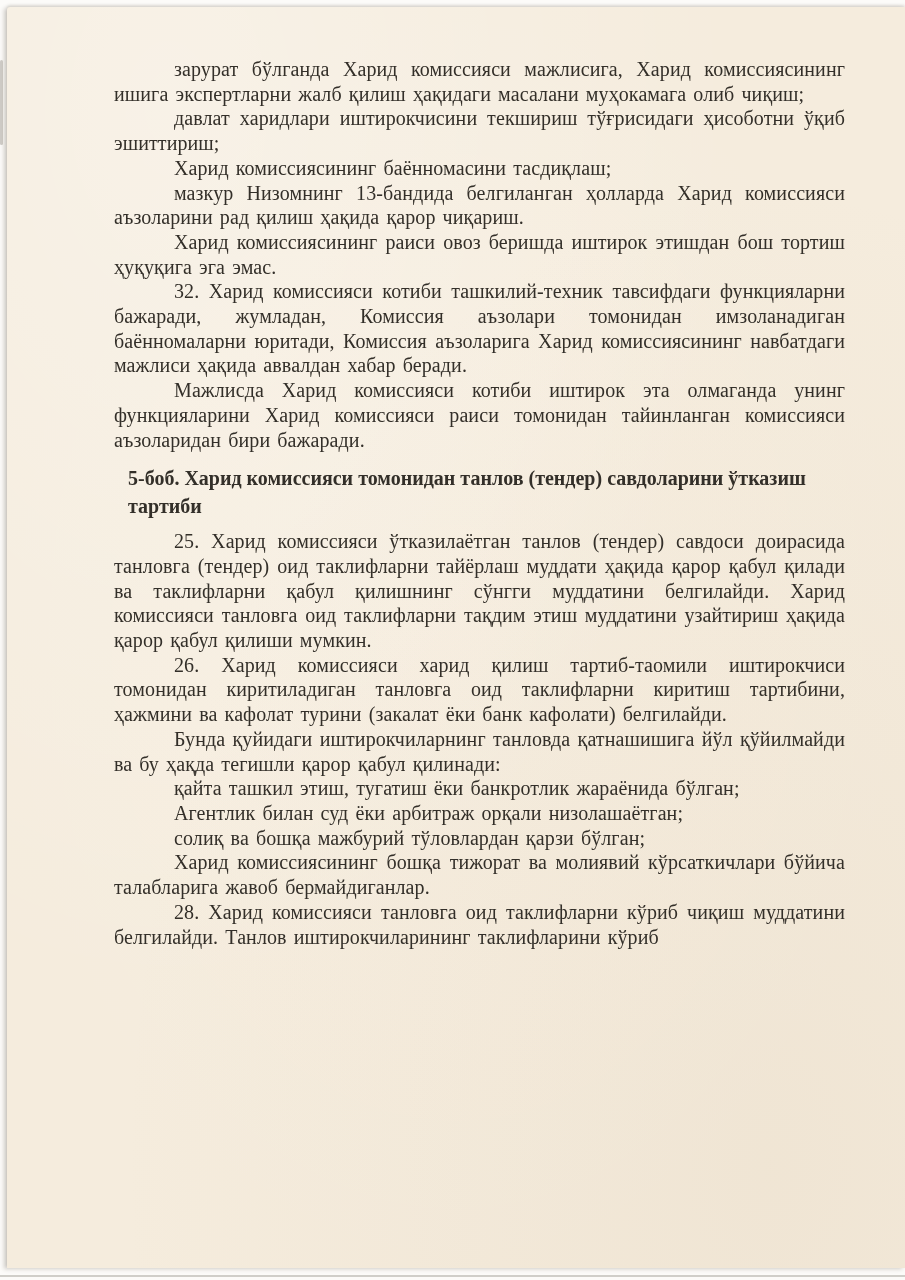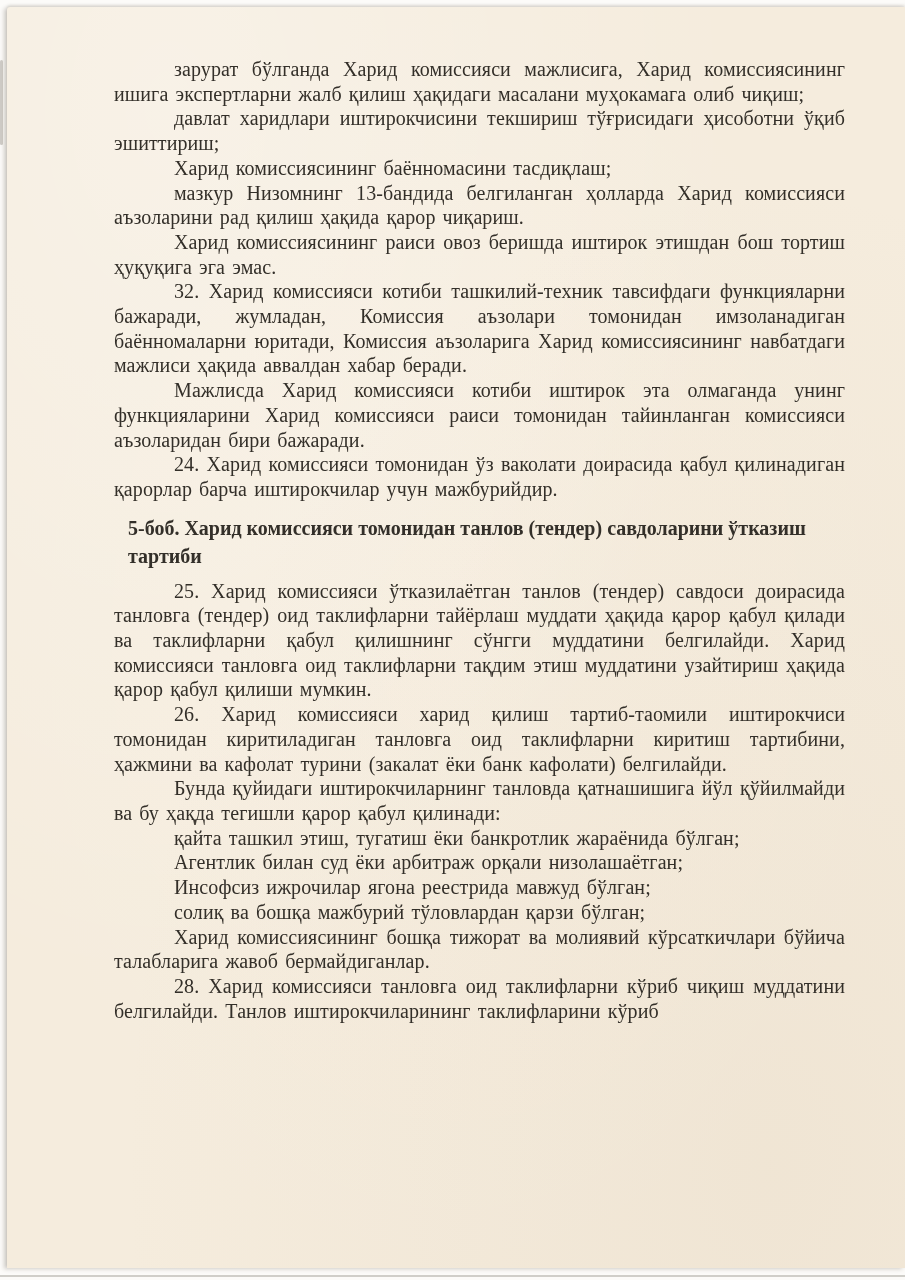--- a/index.html
+++ b/index.html
@@ -83,28 +83,26 @@
 <div class="scan">
   <div class="paper">
     <main class="textblock">
         <p class="para">зарурат бўлганда Харид комиссияси мажлисига, Харид комиссиясининг ишига экспертларни жалб қилиш ҳақидаги масалани муҳокамага олиб чиқиш;</p>
         <p class="para">давлат харидлари иштирокчисини текшириш тўғрисидаги ҳисоботни ўқиб эшиттириш;</p>
         <p class="para">Харид комиссиясининг баённомасини тасдиқлаш;</p>
         <p class="para">мазкур Низомнинг 13-бандида белгиланган ҳолларда Харид комиссияси аъзоларини рад қилиш ҳақида қарор чиқариш.</p>
         <p class="para">Харид комиссиясининг раиси овоз беришда иштирок этишдан бош тортиш ҳуқуқига эга эмас.</p>
         <p class="para">32. Харид комиссияси котиби ташкилий-техник тавсифдаги функцияларни бажаради, жумладан, Комиссия аъзолари томонидан имзоланадиган баённомаларни юритади, Комиссия аъзоларига Харид комиссиясининг навбатдаги мажлиси ҳақида аввалдан хабар беради.</p>
         <p class="para">Мажлисда Харид комиссияси котиби иштирок эта олмаганда унинг функцияларини Харид комиссияси раиси томонидан тайинланган комиссияси аъзоларидан бири бажаради.</p>
-        <p class="para">24. Харид комиссияси томонидан ўз ваколати доирасида қабул қилинадиган қарорлар барча иштирокчилар учун мажбурийдир.</p>
         <h2 class="heading">5-боб. Харид комиссияси томонидан танлов (тендер) савдоларини ўтказиш тартиби</h2>
         <p class="para">25. Харид комиссияси ўтказилаётган танлов (тендер) савдоси доирасида танловга (тендер) оид таклифларни тайёрлаш муддати ҳақида қарор қабул қилади ва таклифларни қабул қилишнинг сўнгги муддатини белгилайди. Харид комиссияси танловга оид таклифларни тақдим этиш муддатини узайтириш ҳақида қарор қабул қилиши мумкин.</p>
         <p class="para">26. Харид комиссияси харид қилиш тартиб-таомили иштирокчиси томонидан киритиладиган танловга оид таклифларни киритиш тартибини, ҳажмини ва кафолат турини (закалат ёки банк кафолати) белгилайди.</p>
         <p class="para">Бунда қуйидаги иштирокчиларнинг танловда қатнашишига йўл қўйилмайди ва бу ҳақда тегишли қарор қабул қилинади:</p>
         <p class="para">қайта ташкил этиш, тугатиш ёки банкротлик жараёнида бўлган;</p>
         <p class="para">Агентлик билан суд ёки арбитраж орқали низолашаётган;</p>
-        <p class="para">Инсофсиз ижрочилар ягона реестрида мавжуд бўлган;</p>
         <p class="para">солиқ ва бошқа мажбурий тўловлардан қарзи бўлган;</p>
         <p class="para">Харид комиссиясининг бошқа тижорат ва молиявий кўрсаткичлари бўйича талабларига жавоб бермайдиганлар.</p>
         <p class="para">28. Харид комиссияси танловга оид таклифларни кўриб чиқиш муддатини белгилайди. Танлов иштирокчиларининг таклифларини кўриб</p>
       </main>
   </div>
   <div class="artifact-left"></div>
   <div class="edge-line-bottom"></div>
 </div>
 
 </body></html>

